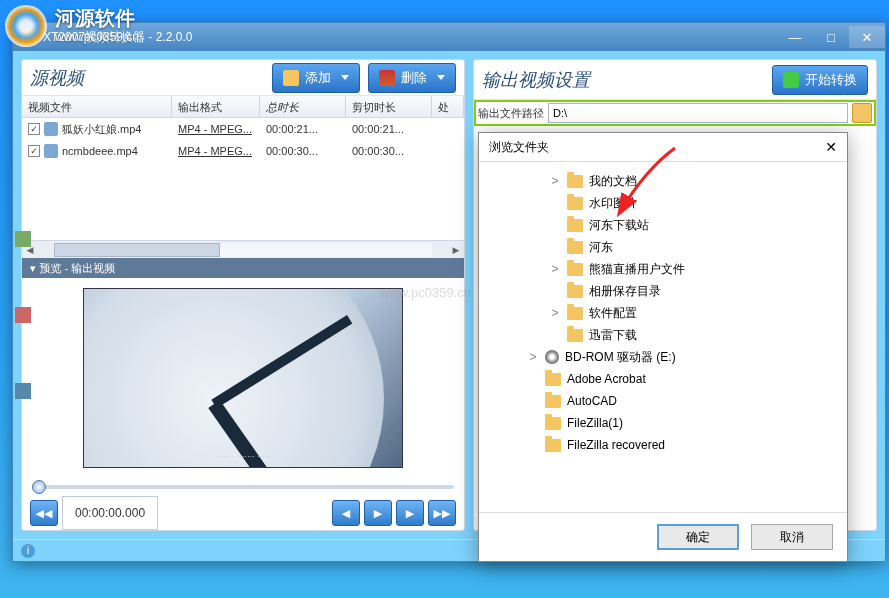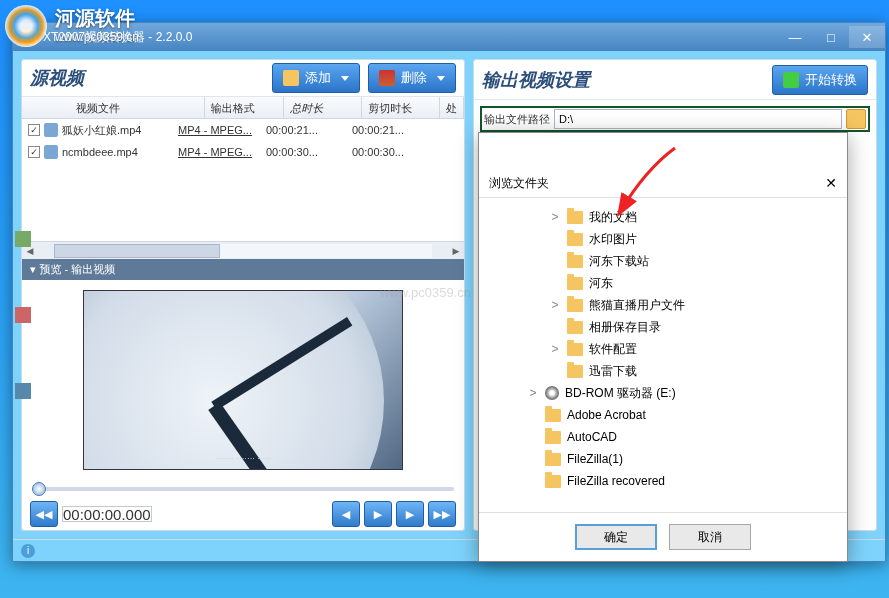--- a/index.html
+++ b/index.html
@@ -13,28 +13,28 @@
 .titlebar{height:28px;background:linear-gradient(180deg,#6fa8dc 0%,#4785c2 100%);display:flex;align-items:center;color:#fff;font-size:12px;padding-left:8px;}
 .titlebar .ico{width:16px;height:16px;background:#ff9c00;border-radius:3px;margin-right:6px;}
 .winbtns{margin-left:auto;display:flex;}
 .winbtn{width:36px;height:22px;display:flex;align-items:center;justify-content:center;color:#fff;font-size:13px;cursor:pointer;}
 .winbtn.close{background:#fff3;}
 .body{display:flex;gap:8px;padding:8px;height:calc(100% - 50px);}
 .panel{background:#fff;border:1px solid #cfd8e6;border-radius:3px;display:flex;flex-direction:column;}
 .panel.left{width:444px;}
 .panel.right{flex:1;}
 .panelhead{height:40px;display:flex;align-items:center;padding:0 8px;gap:8px;border-bottom:1px solid #e0e6ef;}
-.panelhead h3{font-size:18px;color:#2b4f7a;font-style:italic;font-weight:bold;}
+.panelhead h3{font-size:18px;color:#2b4f7a;font-style:italic;font-weight:normal;}
 .bigbtn{height:30px;background:linear-gradient(180deg,#5aa6f0,#2b74c9);color:#fff;font-size:13px;border:1px solid #1d5fa8;border-radius:3px;display:flex;align-items:center;padding:0 10px;gap:6px;cursor:pointer;}
 .bigbtn .bi{width:16px;height:16px;display:inline-block;}
 .dropdown-arrow{border-left:4px solid transparent;border-right:4px solid transparent;border-top:5px solid #fff;margin-left:4px;}
 .table{flex:0 0 auto;}
 .thead{display:flex;background:linear-gradient(180deg,#fafbfd,#e9eef5);border-bottom:1px solid #d0d7e2;height:22px;font-size:11px;color:#333;}
 .th{padding:4px 6px;border-right:1px solid #d0d7e2;}
-.th.c0{width:150px;margin-left:48px;}.th.c1{width:88px;}.th.c2{width:86px;font-style:italic;}.th.c3{width:86px;}.th.c4{flex:1;}
+.th.c0{width:150px;}.th.c1{width:88px;}.th.c2{width:86px;font-style:italic;}.th.c3{width:86px;}.th.c4{flex:1;}
 .trow{display:flex;height:22px;font-size:11px;color:#333;align-items:center;}
 .td{padding:0 6px;}
 .td.c0{width:150px;display:flex;align-items:center;gap:4px;}
 .td.c1{width:88px;text-decoration:underline;}.td.c2{width:86px;}.td.c3{width:86px;}.td.c4{flex:1;}
 .chk{width:12px;height:12px;border:1px solid #888;display:inline-flex;align-items:center;justify-content:center;font-size:9px;line-height:1;color:#333;}
 .fico{width:14px;height:14px;background:#7aa7d4;border-radius:2px;}
 .hscroll{height:18px;background:#e9eef5;border-top:1px solid #d0d7e2;display:flex;align-items:center;}
 .hscroll .track{flex:1;height:14px;background:#f3f6fb;margin:0 16px;position:relative;}
 .hscroll .thumb{position:absolute;left:0;top:0;width:44%;height:100%;background:#cdd6e4;border:1px solid #aab6c9;}
 .hscroll .ar{width:16px;text-align:center;color:#666;font-size:9px;}
@@ -43,43 +43,43 @@
 .video{width:320px;height:180px;background:linear-gradient(135deg,#98b8d6 0%,#c5d6e8 50%,#516884 100%);position:relative;overflow:hidden;border:1px solid #334;}
 .clock-face{position:absolute;left:-40px;top:-60px;width:340px;height:340px;border-radius:50%;background:radial-gradient(circle,#eef3f8 0%,#d2dce8 60%,#97acbf 100%);}
 .hand{position:absolute;left:130px;top:110px;width:160px;height:10px;background:#1a2a3a;transform:rotate(-32deg);transform-origin:left center;}
 .hand2{position:absolute;left:130px;top:108px;width:90px;height:14px;background:#1a2a3a;transform:rotate(55deg);transform-origin:left center;}
 .sub{position:absolute;bottom:6px;left:0;right:0;text-align:center;color:#ccc;font-size:8px;}
 .slider{height:20px;display:flex;align-items:center;padding:0 10px;}
 .slider .tr{flex:1;height:4px;background:#cfd8e6;border-radius:2px;position:relative;}
 .slider .kn{position:absolute;left:0;top:-5px;width:14px;height:14px;border-radius:50%;background:radial-gradient(circle,#fff,#7faee0);border:1px solid #4a7db3;}
 .controls{height:34px;display:flex;align-items:center;gap:4px;padding:0 8px;}
 .ctrlbtn{width:28px;height:26px;background:linear-gradient(180deg,#6fb4f5,#2f7ccc);border:1px solid #1d5fa8;border-radius:3px;display:flex;align-items:center;justify-content:center;color:#fff;font-size:11px;cursor:pointer;}
-.timecode{height:16px;border:1px solid #c0cad8;background:#fff;font-size:15px;display:flex;align-items:center;padding:0 0;color:#333;margin-right:auto;}
-.output-row{height:26px;display:flex;align-items:center;margin:6px;border:2px solid #14532d;padding:2px;gap:4px;}
+.timecode{height:34px;border:1px solid #c0cad8;background:#fff;font-size:12px;display:flex;align-items:center;padding:0 12px;color:#333;margin-right:auto;}
+.output-row{height:26px;display:flex;align-items:center;border:2px solid #84cc16;padding:2px;gap:4px;}
 .output-row label{font-size:11px;color:#333;white-space:nowrap;}
 .output-row input{flex:1;height:20px;border:1px solid #aab6c9;font-size:11px;padding:0 4px;}
 .browse-ico{width:20px;height:20px;background:#f4c560;border:1px solid #c89a30;border-radius:2px;cursor:pointer;}
 .statusbar{height:22px;border-top:1px solid #cfd8e6;display:flex;align-items:center;padding:0 8px;font-size:11px;color:#2b4f7a;gap:6px;}
 .statusbar .si{width:14px;height:14px;border-radius:50%;background:#4a9edb;color:#fff;display:flex;align-items:center;justify-content:center;font-size:10px;}
 
 .sidestrip{position:absolute;left:0;top:200px;width:18px;}
 .sidestrip div{width:16px;height:16px;margin:8px 0 60px 2px;background:#7a6;}
 
 .dialog{position:absolute;left:478px;top:132px;width:370px;height:430px;background:#fff;border:1px solid #888;box-shadow:0 4px 20px rgba(0,0,0,.35);z-index:20;display:flex;flex-direction:column;}
-.dialog .dh{height:28px;display:flex;align-items:center;padding:0 10px;font-size:12px;margin-top:36px;}
+.dialog .dh{height:28px;display:flex;align-items:center;padding:0 10px;font-size:12px;}
 .dialog .dh .x{margin-left:auto;font-size:14px;cursor:pointer;}
 .dialog .tree{flex:1;border-top:1px solid #ddd;border-bottom:1px solid #ddd;overflow:auto;padding:8px 4px 8px 0;font-size:12px;}
 .tnode{display:flex;align-items:center;height:22px;gap:6px;cursor:pointer;}
 .tnode .exp{width:12px;color:#888;text-align:center;}
 .folder{width:16px;height:13px;background:#f4c560;border-radius:1px;position:relative;}
 .folder:before{content:"";position:absolute;left:0;top:-3px;width:7px;height:3px;background:#f4c560;border-radius:1px 1px 0 0;}
 .disc{width:14px;height:14px;border-radius:50%;background:radial-gradient(circle,#fff 20%,#999 50%,#555 80%);}
 .tnode.l1{padding-left:48px;}
 .tnode.l2{padding-left:70px;}
-.dialog .btns{height:48px;display:flex;align-items:center;justify-content:center;gap:12px;padding:0 14px;}
+.dialog .btns{height:48px;display:flex;align-items:center;justify-content:flex-end;gap:12px;padding:0 14px;}
 .dbtn{width:82px;height:26px;border:1px solid #a7a7a7;background:#e9e9e9;font-size:12px;cursor:pointer;}
 .dbtn.primary{border:2px solid #5a9fd6;}
 
 .arrow-ann{position:absolute;left:605px;top:140px;z-index:25;pointer-events:none;}
 </style>
 </head>
 <body>
 
 <div class="watermark-logo">
   <div class="circle"></div>

